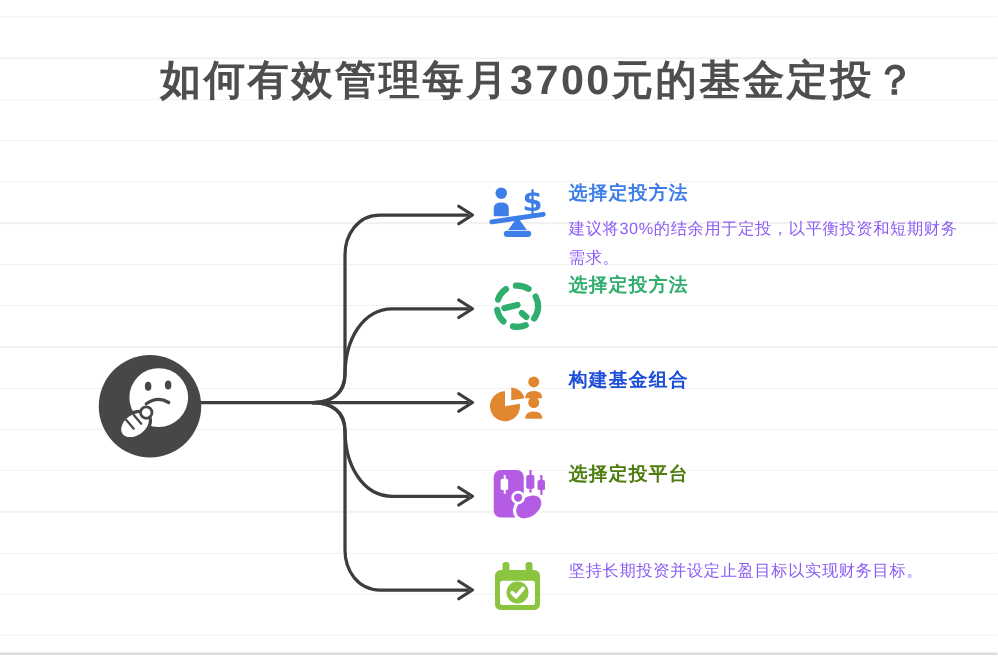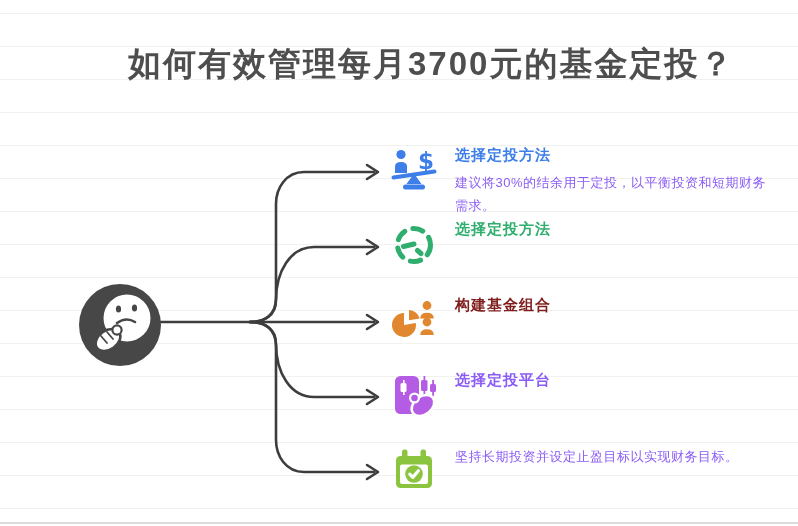--- a/index.html
+++ b/index.html
@@ -118,40 +118,40 @@
     <svg viewBox="0 0 48 48" fill="currentColor">
       <path d="M14 29 L14 17 A12 12 0 1 0 25.8 26.9 Z"></path>
       <path d="M19 14 A12.5 12.5 0 0 1 29.7 22.5 L19 24.2 Z"></path>
       <circle cx="37" cy="9.5" r="4.4"></circle>
       <path d="M30.2 22.5 q0-5.8 6.8-5.8 t6.8 5.8 z"></path>
       <circle cx="37" cy="26" r="4.4"></circle>
       <path d="M30.2 39 q0-5.8 6.8-5.8 t6.8 5.8 z"></path>
     </svg>
   </div>
   <div class="texts">
-    <p class="row-title" style="color: #7f1d1d;">构建基金组合</p>
+    <p class="row-title" style="color: #1d4ed8;">构建基金组合</p>
   </div>
 </div>
 
 <div class="row r4">
   <div class="icon" style="color: rgb(180, 92, 228);">
     <svg viewBox="0 0 48 48" fill="currentColor">
       <rect x="5" y="5" width="24" height="38" rx="5.5"></rect>
       <rect x="10.5" y="12" width="6" height="9" rx="1.5" fill="#ffffff"></rect>
       <rect x="13" y="9" width="1.6" height="15" fill="#ffffff"></rect>
       <rect x="31" y="9" width="6.5" height="11" rx="1.5"></rect>
       <rect x="33.5" y="5" width="1.8" height="19"></rect>
       <rect x="40" y="13" width="6" height="8" rx="1.5"></rect>
       <rect x="42.2" y="9" width="1.8" height="16"></rect>
       <ellipse cx="33" cy="34.5" rx="12.5" ry="9" transform="rotate(-38 33 34.5)" stroke="#ffffff" stroke-width="2.6"></ellipse>
       <circle cx="24.5" cy="27" r="4.4" stroke="#ffffff" stroke-width="2.2"></circle>
     </svg>
   </div>
   <div class="texts">
-    <p class="row-title" style="color: #8b5cf6;">选择定投平台</p>
+    <p class="row-title" style="color: #4d7c0f;">选择定投平台</p>
   </div>
 </div>
 
 <div class="row r5">
   <div class="icon" style="color: rgb(139, 196, 63);">
     <svg viewBox="0 0 48 48" fill="currentColor">
       <rect x="6" y="10" width="36" height="32" rx="4.5"></rect>
       <rect x="12" y="3.5" width="5.5" height="10" rx="2.2"></rect>
       <rect x="30.5" y="3.5" width="5.5" height="10" rx="2.2"></rect>
       <rect x="10" y="18.5" width="28" height="19.5" rx="2" fill="#ffffff"></rect>

